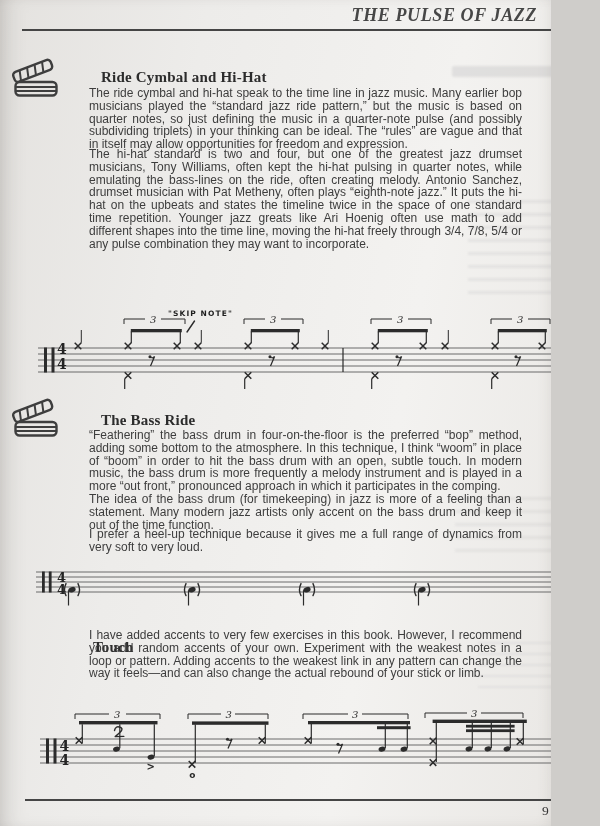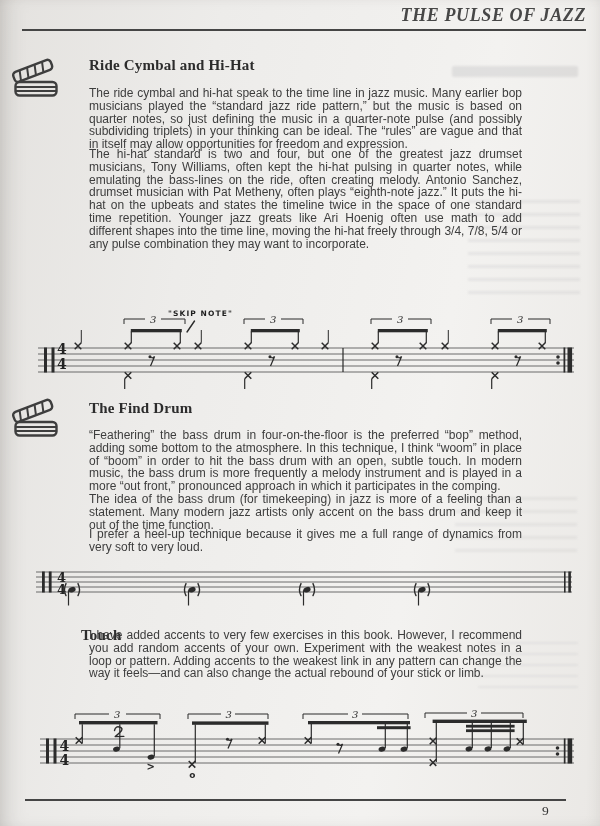--- a/index.html
+++ b/index.html
@@ -1,31 +1,31 @@
 <!DOCTYPE html>
 <html><head>
 <meta charset="utf-8">
 <style>
   html,body{margin:0;padding:0;background:#cfcdca;}
   .page{
-    position:relative;width:600px;height:826px;overflow:hidden;
+    position:relative;width:551px;height:826px;overflow:hidden;
     background:linear-gradient(100deg,#e4e2df 0%,#edecea 30%,#f3f2f0 68%,#eae8e5 100%);
     box-shadow:inset 16px 0 26px -18px rgba(70,64,58,.35), inset -8px 0 18px -12px rgba(70,64,58,.18);
     font-family:"Liberation Sans",sans-serif;color:#3c3c3c;
   }
   .title{
     position:absolute;top:5px;right:14px;
     font-family:"Liberation Serif",serif;font-style:italic;font-weight:bold;
     font-size:18px;color:#474747;letter-spacing:.6px;
   }
   .rule{position:absolute;background:#454545;}
   .rule.top{left:22px;top:29px;width:564px;height:2.2px;}
   .rule.bottom{left:25px;top:799px;width:541px;height:2.4px;}
   .pageno{position:absolute;left:542px;top:803px;font-family:"Liberation Serif",serif;font-size:13.5px;color:#333;}
-  h2{position:absolute;margin:0;font-family:"Liberation Serif",serif;font-weight:bold;font-size:15px;color:#2c2c2c;letter-spacing:.2px;}
+  h2{position:absolute;margin:12px;font-family:"Liberation Serif",serif;font-weight:bold;font-size:15px;color:#2c2c2c;letter-spacing:.2px;}
   .para{position:absolute;left:89px;width:433px;font-size:12px;line-height:12.8px;text-align:justify;color:#3d3d3d;}
   .icon{position:absolute;}
   .staff{position:absolute;left:0;}
   .showthru{position:absolute;filter:blur(1.3px);pointer-events:none;}
   
   .sline{stroke:#6b6b6b;stroke-width:1;fill:none}
   .stem{stroke:#2b2b2b;stroke-width:1.2;fill:none}
   .thin{stroke-width:1}
   .st2{stroke:#2b2b2b;stroke-width:1.4;fill:none;stroke-linecap:round;stroke-linejoin:round}
   .beam{fill:#2b2b2b;stroke:none}
@@ -144,21 +144,21 @@
 
     <circle class="fl" cx="558" cy="57" r="1.8"></circle>
       <circle class="fl" cx="558" cy="63" r="1.8"></circle>
     <rect class="beam" x="563.5" y="47.5" width="1.8" height="25"></rect>
     <rect class="beam" x="567.5" y="47.5" width="4.6" height="25"></rect>
   </svg>
 
   <svg class="icon" style="left:11px;top:397px" width="50" height="46" viewBox="0 0 50 46">
       <use href="#clap"></use>
     </svg>
-  <h2 style="left:89px;top:400px">The Find Drum</h2>
+  <h2 style="left:89px;top:400px">The Bass Ride</h2>
   <div class="para" style="top:429px">“Feathering” the bass drum in four-on-the-floor is the preferred “bop” method, adding some bottom to the atmosphere. In this technique, I think “woom” in place of “boom” in order to hit the bass drum with an open, subtle touch. In modern music, the bass drum is more frequently a melody instrument and is played in a more “out front,” pronounced approach in which it participates in the comping.</div>
   <div class="para" style="top:528px">I prefer a heel-up technique because it gives me a full range of dynamics from very soft to very loud.</div>
   <div class="para" style="top:493px">The idea of the bass drum (for timekeeping) in jazz is more of a feeling than a statement. Many modern jazz artists only accent on the bass drum and keep it out of the time function.</div>
 
   <svg class="staff" style="top:555px" width="600" height="70" viewBox="0 0 600 70">
     <path class="sline" d="M36 17 H572 M36 22 H572 M36 27 H572 M36 32 H572 M36 37 H572"></path>
     <rect class="beam" x="42" y="16.5" width="2.8" height="21"></rect>
     <rect class="beam" x="48.8" y="16.5" width="2.8" height="21"></rect>
     <text class="ts" x="57" y="26.5">4</text>
     <text class="ts" x="57" y="38.5">4</text>

